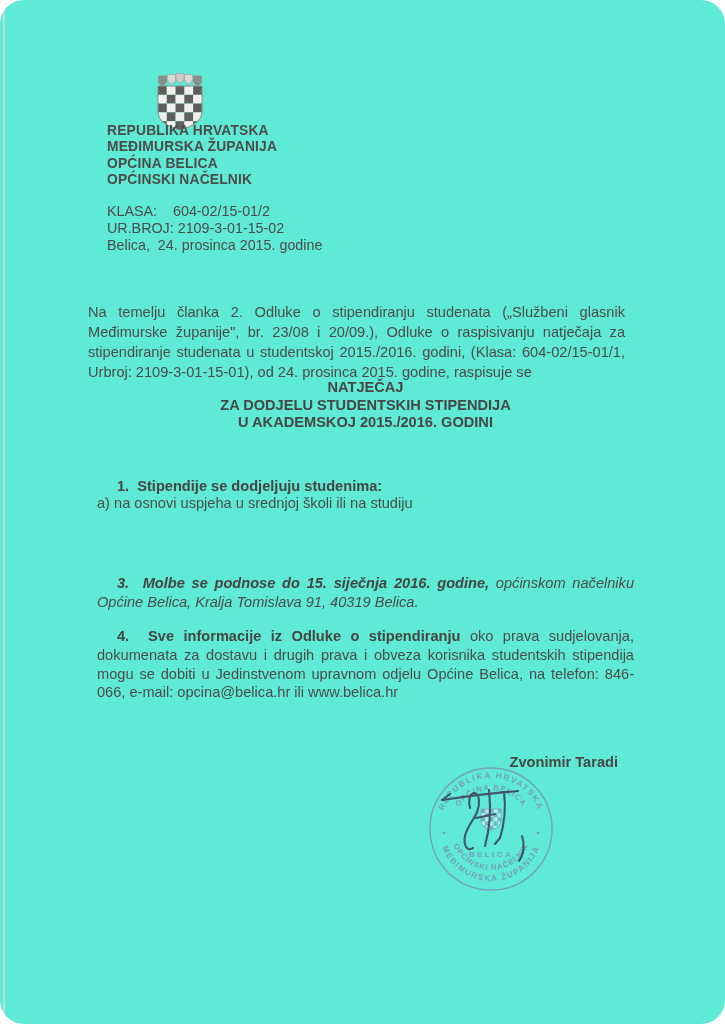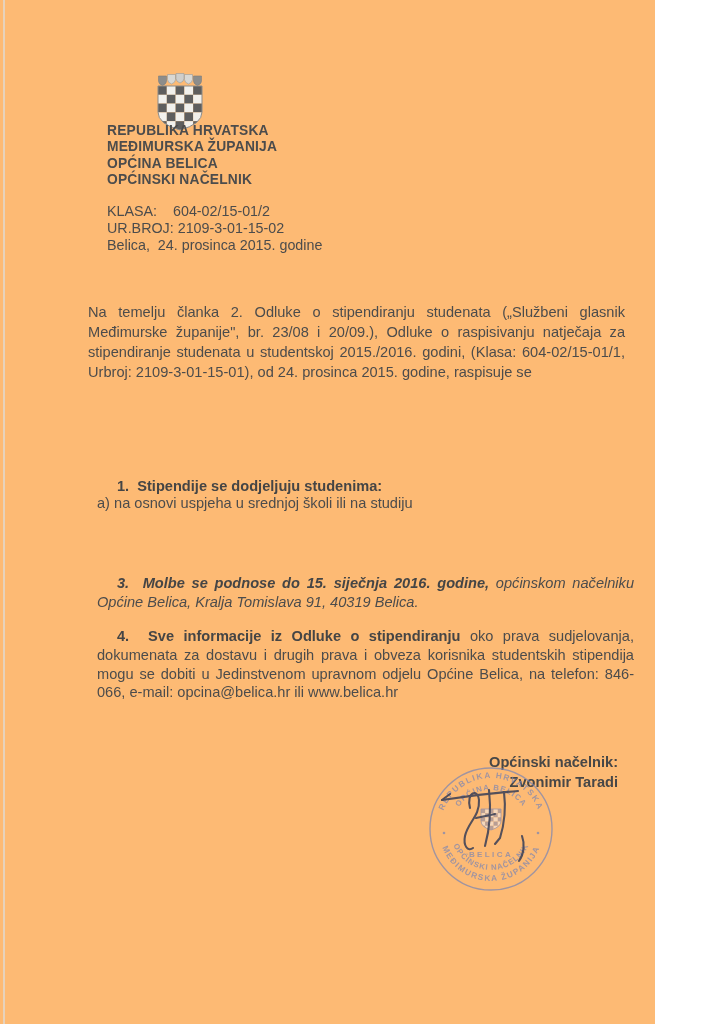--- a/index.html
+++ b/index.html
@@ -1,23 +1,24 @@
 <!DOCTYPE html>
 <html><head>
 <meta charset="utf-8">
 <style>
   html,body{margin:0;padding:0;}
   body{background:#ffffff;}
   .page{
     position:relative;
-    width:655px;height:1024px;
-    background:#fdba74;
+    width:725px;height:1024px;
+    background:#5eead4;
     overflow:hidden;
     font-family:"Liberation Sans","DejaVu Sans",sans-serif;
     color:#4a4a4a;
+    border-radius:24px;
   }
   .scan-edge{
     position:absolute;left:3px;top:0;width:2px;height:100%;
     background:#dddddab3;
   }
   
   .coat{position:absolute;left:156px;top:72px;width:48px;height:60px;}
   .org{position:absolute;left:107px;top:123px;font-size:13.8px;line-height:16.4px;font-weight:700;letter-spacing:.2px;color:#4c4c4c;}
   
   .meta{position:absolute;left:107px;top:203px;font-size:14.3px;line-height:16.9px;color:#4c4c4c;}
@@ -97,37 +98,41 @@
   <div class="meta">
     <div>
       <span class="lbl">KLASA:</span><span>604-02/15-01/2</span>
     </div>
     <div>UR.BROJ: 2109-3-01-15-02</div>
     <div>Belica,&nbsp; 24. prosinca 2015. godine</div>
   </div>
 
   <p class="intro">Na temelju članka 2. Odluke o stipendiranju studenata („Službeni glasnik Međimurske županije", br. 23/08 i 20/09.), Odluke o raspisivanju natječaja za stipendiranje studenata u studentskoj 2015./2016. godini, (Klasa: 604-02/15-01/1, Urbroj: 2109-3-01-15-01), od 24. prosinca 2015. godine, raspisuje se</p>
 
+  <div class="title">
+    <div>NATJEČAJ</div>
+    <div>ZA DODJELU STUDENTSKIH STIPENDIJA</div>
+    <div>U AKADEMSKOJ 2015./2016. GODINI</div>
+  </div>
 
   <div class="item item1">
     <p><span class="b">1.&nbsp; Stipendije se dodjeljuju studenima:</span></p>
     <p>a) na osnovi uspjeha u srednjoj školi ili na studiju</p>
   </div>
 
 
   <div class="item item3">
     <p><span class="b">3.&nbsp; Molbe se podnose do 15. siječnja 2016. godine,</span><span> općinskom načelniku Općine Belica, Kralja Tomislava 91, 40319 Belica.</span></p>
   </div>
 
   <div class="item item4">
     <p><span class="b">4.&nbsp; Sve informacije iz Odluke o stipendiranju</span><span> oko prava sudjelovanja, dokumenata za dostavu i drugih prava i obveza korisnika studentskih stipendija mogu se dobiti u Jedinstvenom upravnom odjelu Općine Belica, na telefon: 846-066, e-mail: opcina@belica.hr ili www.belica.hr</span></p>
   </div>
 
   <div class="sig">
-    <div>Općinski načelnik:</div>
     <div>Zvonimir Taradi</div>
   </div>
 
   <svg class="stamp" viewBox="0 0 134 134">
     <defs>
       <path id="arcTopOuter" d="M 16,67 A 51,51 0 0 1 118,67"></path>
       <path id="arcTopInner" d="M 28,67 A 39,39 0 0 1 106,67"></path>
       <path id="arcBotInner" d="M 26,67 A 41,41 0 0 0 108,67"></path>
       <path id="arcBotOuter" d="M 15,67 A 52,52 0 0 0 119,67"></path>
       <clipPath id="stampShieldClip">

